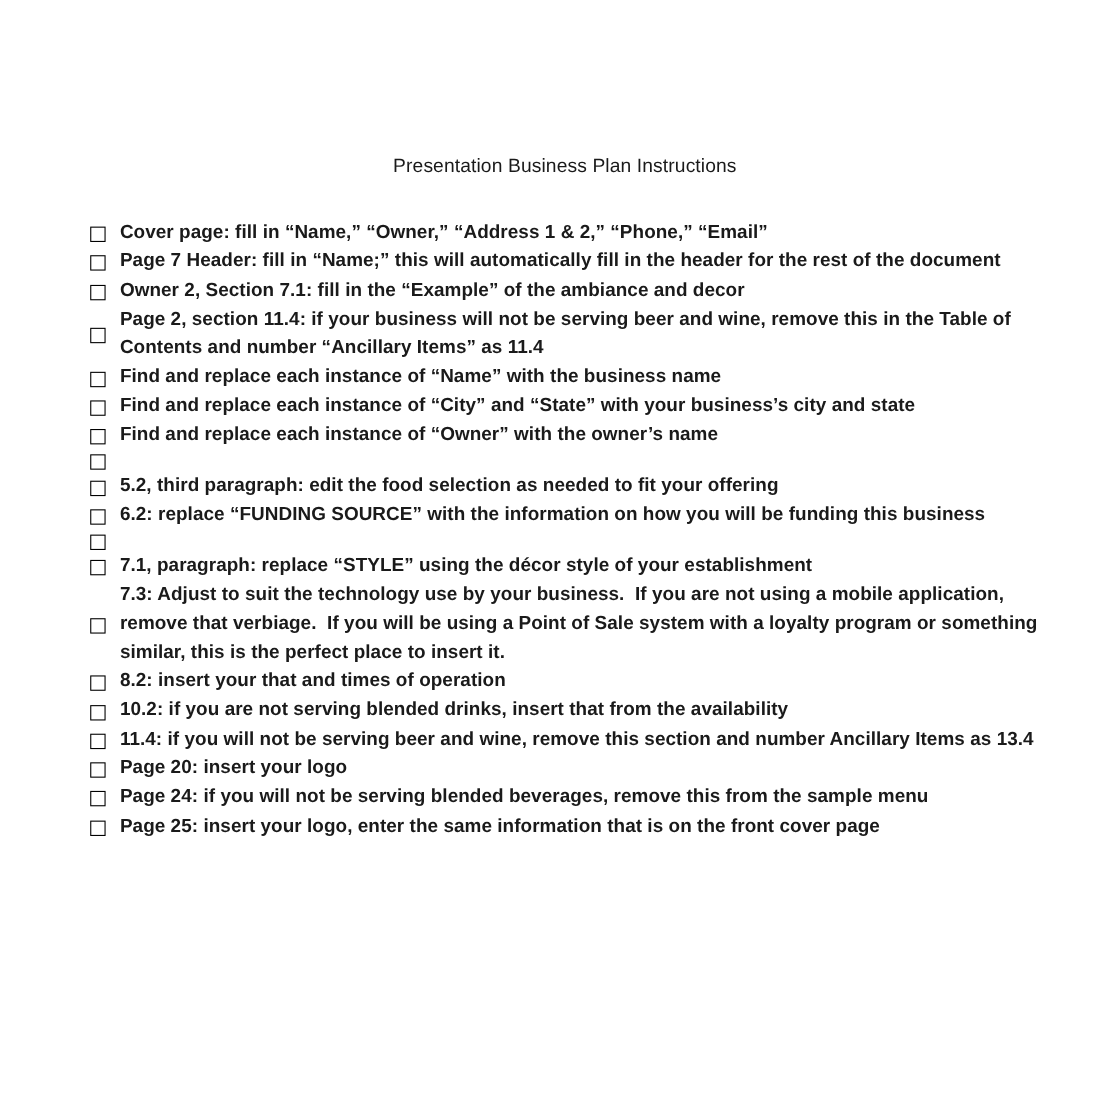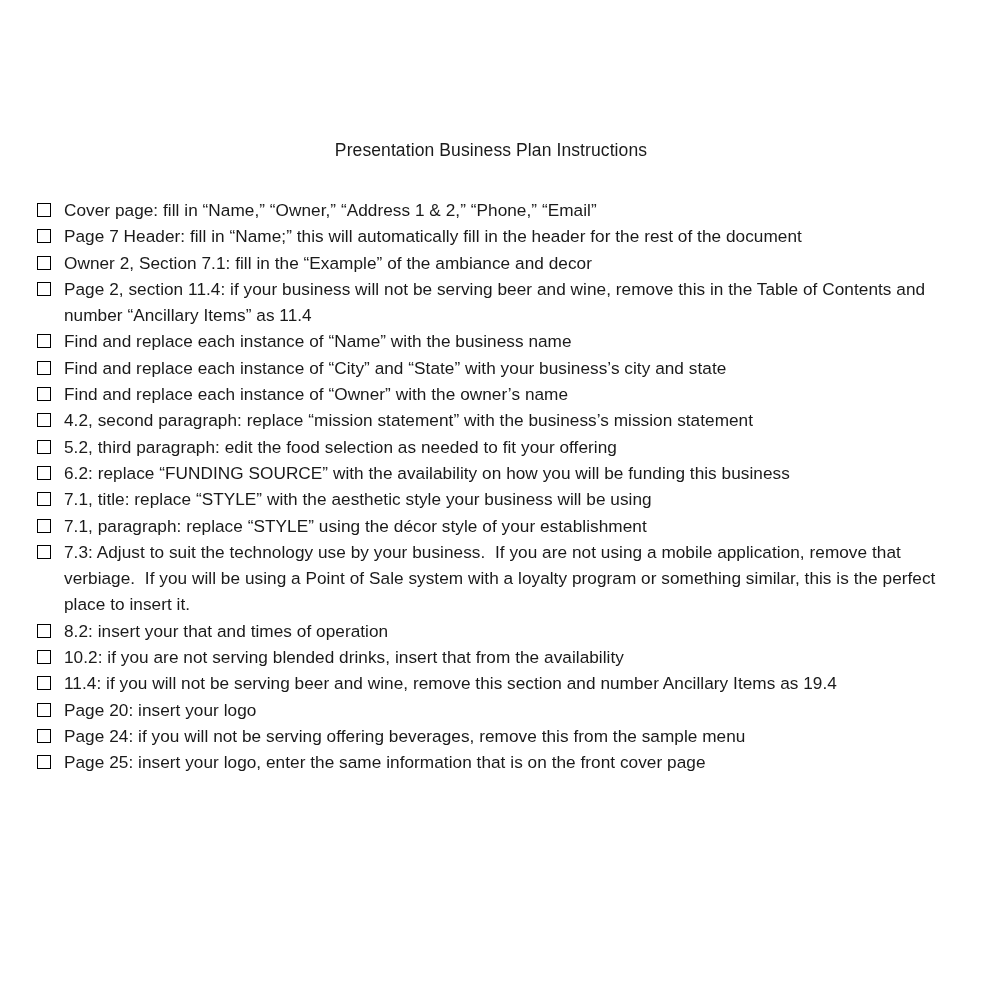--- a/index.html
+++ b/index.html
@@ -9,39 +9,40 @@
     width: 1000px;
     height: 1000px;
     font-family: "Liberation Sans", sans-serif;
     color: #1a1a1a;
     -webkit-font-smoothing: antialiased;
   }
   .page {
     box-sizing: border-box;
     width: 1000px;
     height: 1000px;
-    padding: 140px 55px 0 37px;
+    padding: 140px 55px 0 82px;
     overflow: hidden;
   }
   .title {
     font-size: 17.5px;
     font-weight: 400;
     text-align: center;
     margin: 0 0 36px 0;
     letter-spacing: 0.1px;
   }
   .checklist {
     display: block;
   }
   .check-item {
     display: flex;
-    align-items: flex-start;
+    align-items: center;
     font-size: 17.2px;
     line-height: 26.3px;
     letter-spacing: 0.05px;
+    font-weight: bold;
   }
   .checkbox {
     flex: 0 0 auto;
     width: 12px;
     height: 12px;
     border: 1.8px solid #000000;
     background: #ffffff;
     margin: 6px 13px 0 0;
   }
   .item-text {
@@ -78,60 +79,58 @@
       <div class="check-item">
         <span class="checkbox"></span>
         <span class="item-text">Find and replace each instance of “City” and “State” with your business’s city and state</span>
       </div>
       <div class="check-item">
         <span class="checkbox"></span>
         <span class="item-text">Find and replace each instance of “Owner” with the owner’s name</span>
       </div>
       <div class="check-item">
         <span class="checkbox"></span>
-        <span class="item-text">4.2, second paragraph: replace “mission statement” with the business’s mission statement</span>
       </div>
       <div class="check-item">
         <span class="checkbox"></span>
         <span class="item-text">5.2, third paragraph: edit the food selection as needed to fit your offering</span>
       </div>
       <div class="check-item">
         <span class="checkbox"></span>
-        <span class="item-text">6.2: replace “FUNDING SOURCE” with the availability on how you will be funding this business</span>
+        <span class="item-text">6.2: replace “FUNDING SOURCE” with the information on how you will be funding this business</span>
       </div>
       <div class="check-item">
         <span class="checkbox"></span>
-        <span class="item-text">7.1, title: replace “STYLE” with the aesthetic style your business will be using</span>
       </div>
       <div class="check-item">
         <span class="checkbox"></span>
         <span class="item-text">7.1, paragraph: replace “STYLE” using the décor style of your establishment</span>
       </div>
       <div class="check-item">
         <span class="checkbox"></span>
         <span class="item-text">7.3: Adjust to suit the technology use by your business.  If you are not using a mobile application, remove that verbiage.  If you will be using a Point of Sale system with a loyalty program or something similar, this is the perfect place to insert it.</span>
       </div>
       <div class="check-item">
         <span class="checkbox"></span>
         <span class="item-text">8.2: insert your that and times of operation</span>
       </div>
       <div class="check-item">
         <span class="checkbox"></span>
         <span class="item-text">10.2: if you are not serving blended drinks, insert that from the availability</span>
       </div>
       <div class="check-item">
         <span class="checkbox"></span>
-        <span class="item-text">11.4: if you will not be serving beer and wine, remove this section and number Ancillary Items as 19.4</span>
+        <span class="item-text">11.4: if you will not be serving beer and wine, remove this section and number Ancillary Items as 13.4</span>
       </div>
       <div class="check-item">
         <span class="checkbox"></span>
         <span class="item-text">Page 20: insert your logo</span>
       </div>
       <div class="check-item">
         <span class="checkbox"></span>
-        <span class="item-text">Page 24: if you will not be serving offering beverages, remove this from the sample menu</span>
+        <span class="item-text">Page 24: if you will not be serving blended beverages, remove this from the sample menu</span>
       </div>
       <div class="check-item">
         <span class="checkbox"></span>
         <span class="item-text">Page 25: insert your logo, enter the same information that is on the front cover page</span>
       </div>
     </div>
 </div>
 
 </body></html>

